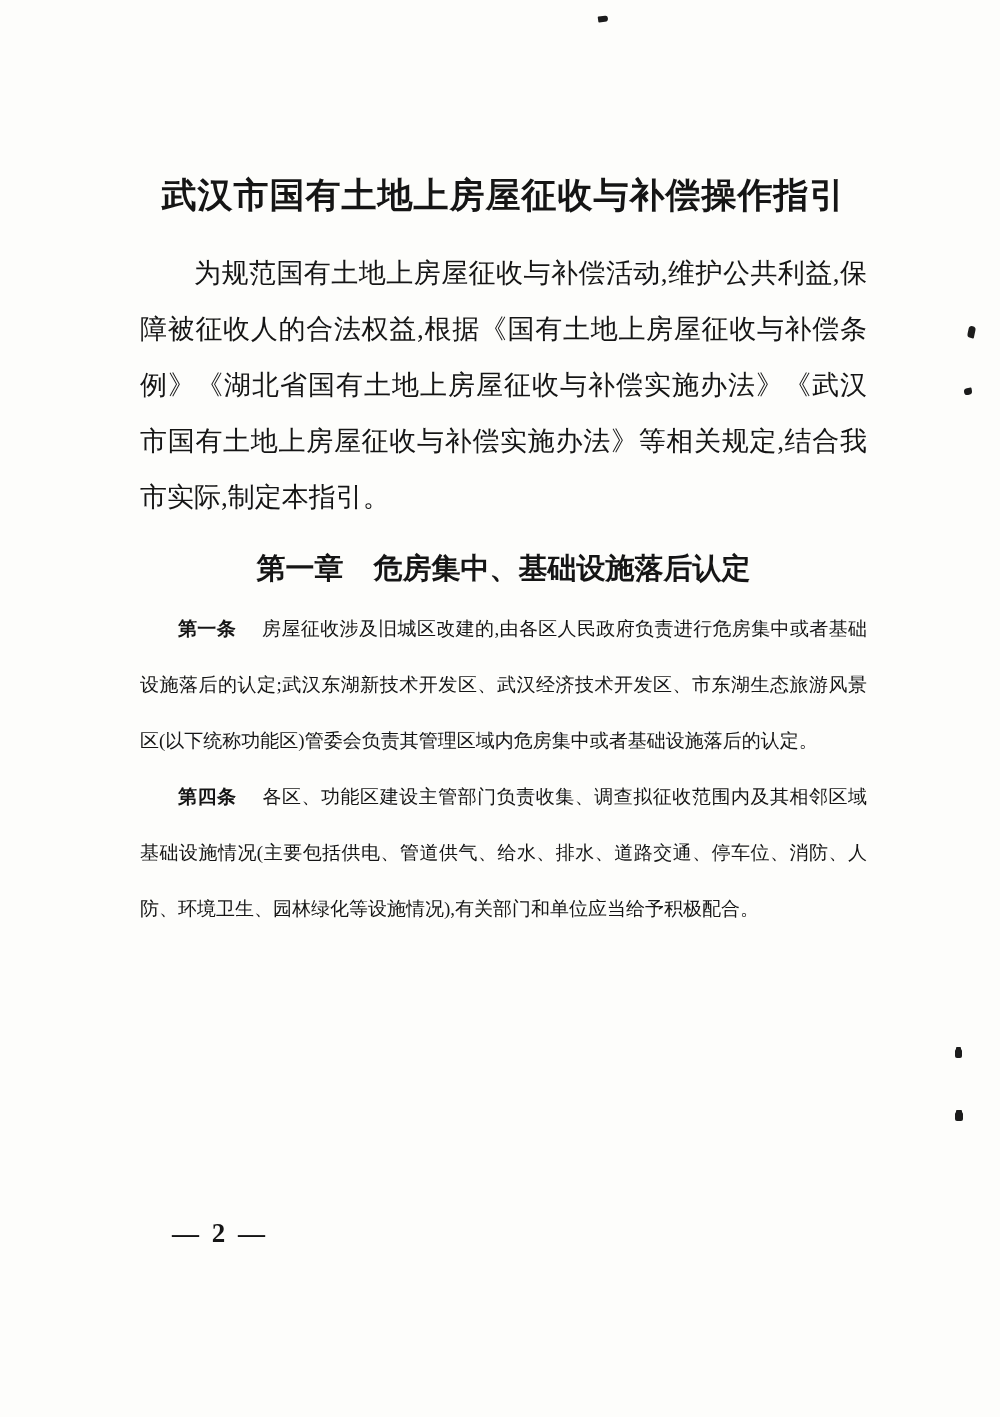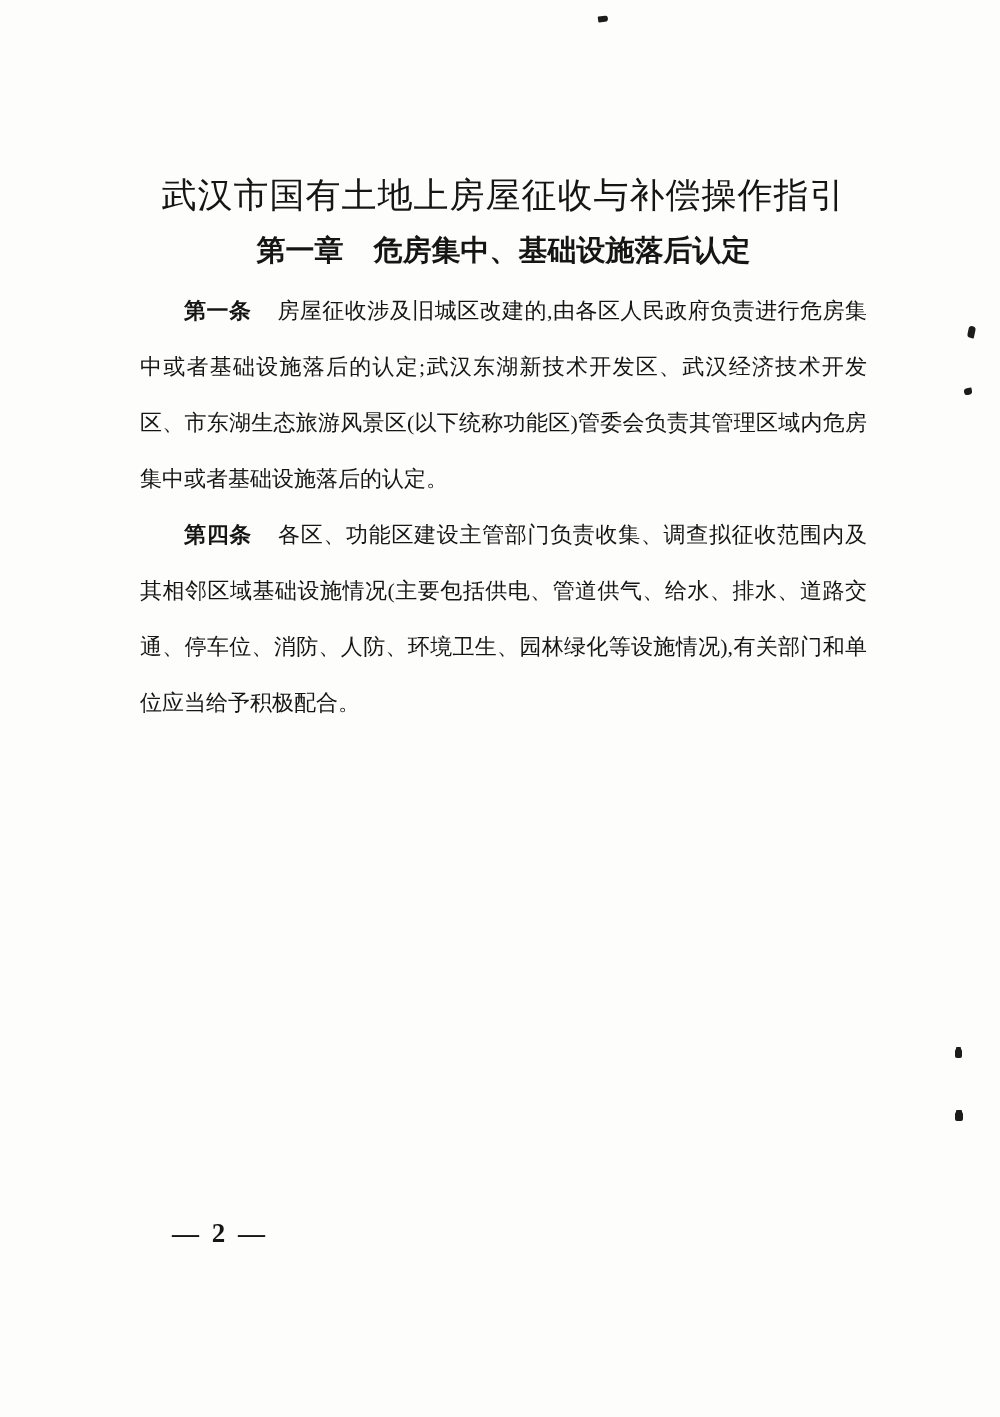--- a/index.html
+++ b/index.html
@@ -21,46 +21,46 @@
     position: absolute;
     left: 140px;
     right: 133px;
     top: 0;
   }
   .doc-title {
     margin: 175px 0 0 0;
     text-align: center;
     font-size: 35px;
     line-height: 42px;
-    font-weight: 400;
+    font-weight: 700;
     letter-spacing: 1px;
     white-space: nowrap;
   }
   .intro {
     margin: 28px 0 0 0;
     font-size: 27px;
     line-height: 56px;
     text-align: justify;
     text-indent: 2em;
     font-weight: 500;
   }
   .chapter-heading {
-    margin: 10px 0 10px 0;
+    margin: 20px 0 10px 0;
     text-align: center;
     font-size: 29px;
     line-height: 46px;
     font-weight: 900;
     white-space: nowrap;
   }
   .chapter-label {
     margin-right: 30px;
   }
   .article {
     margin: 0;
-    font-size: 22px;
+    font-size: 19px;
     line-height: 56px;
     text-align: justify;
     text-indent: 2em;
     font-weight: 500;
   }
   .article-label {
     font-weight: 900;
     margin-right: 26px;
   }
   .page-number {
@@ -85,20 +85,21 @@
 </style>
 </head>
 <body>
 
 <div class="sheet">
 
   <div class="content">
 
     <h1 class="doc-title">武汉市国有土地上房屋征收与补偿操作指引</h1>
 
+    <p class="intro">为规范国有土地上房屋征收与补偿活动,维护公共利益,保障被征收人的合法权益,根据《国有土地上房屋征收与补偿条例》《湖北省国有土地上房屋征收与补偿实施办法》《武汉市国有土地上房屋征收与补偿实施办法》等相关规定,结合我市实际,制定本指引。</p>
 
     <h2 class="chapter-heading">
       <span class="chapter-label">第一章</span><span>危房集中、基础设施落后认定</span>
     </h2>
 
     <p class="article">
       <span class="article-label">第一条</span><span>房屋征收涉及旧城区改建的,由各区人民政府负责进行危房集中或者基础设施落后的认定;武汉东湖新技术开发区、武汉经济技术开发区、市东湖生态旅游风景区(以下统称功能区)管委会负责其管理区域内危房集中或者基础设施落后的认定。</span>
     </p>
 
 

